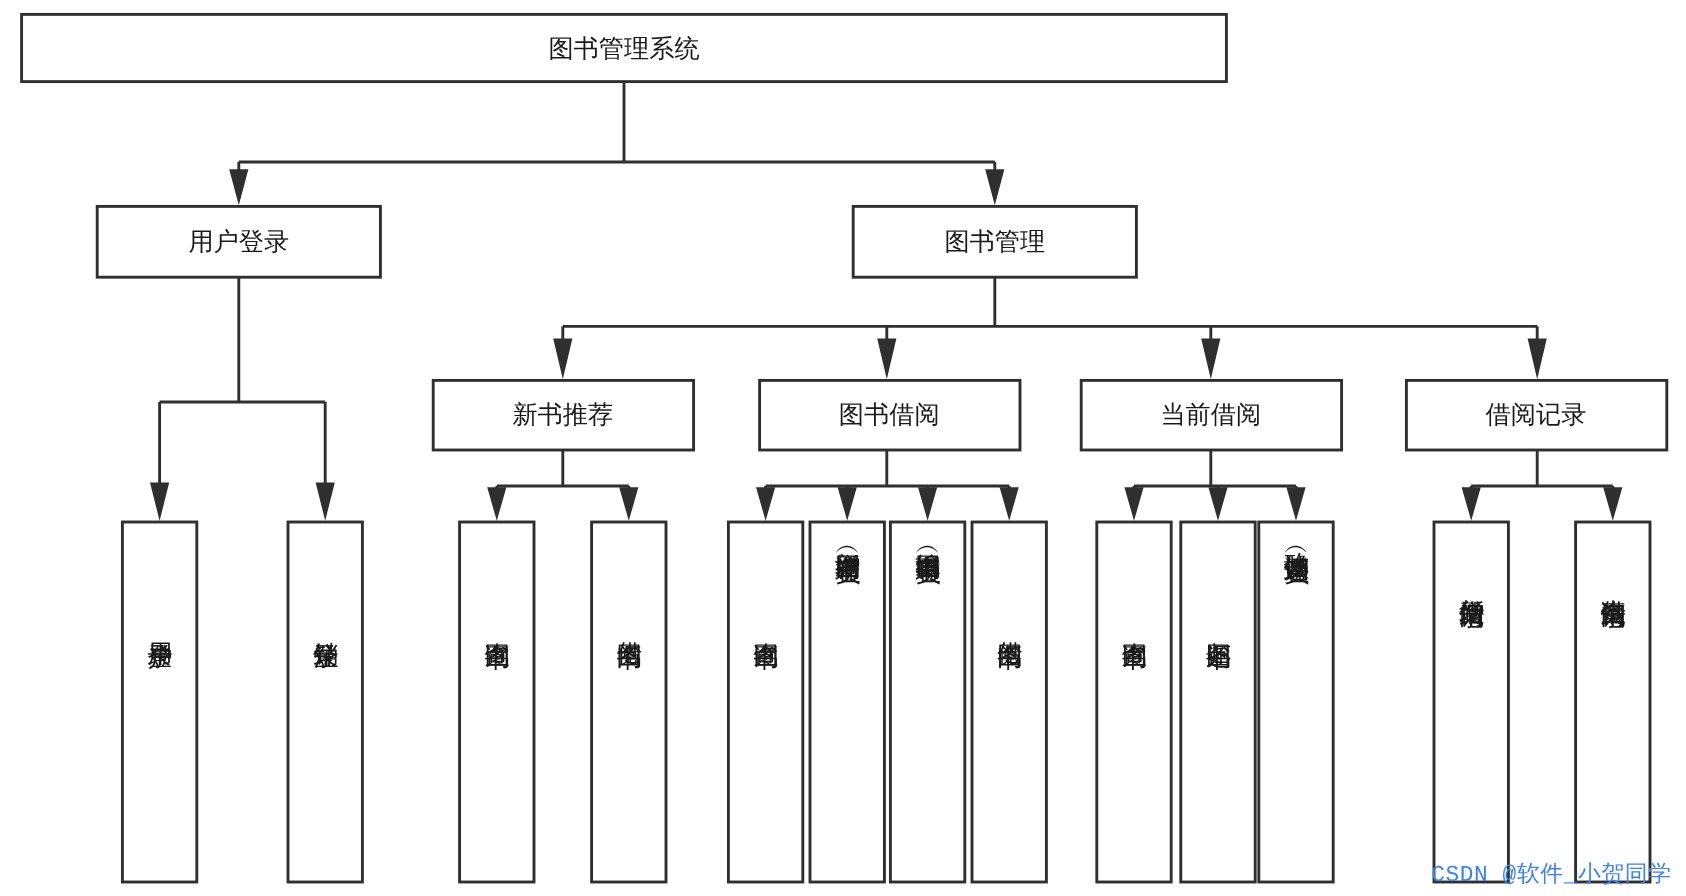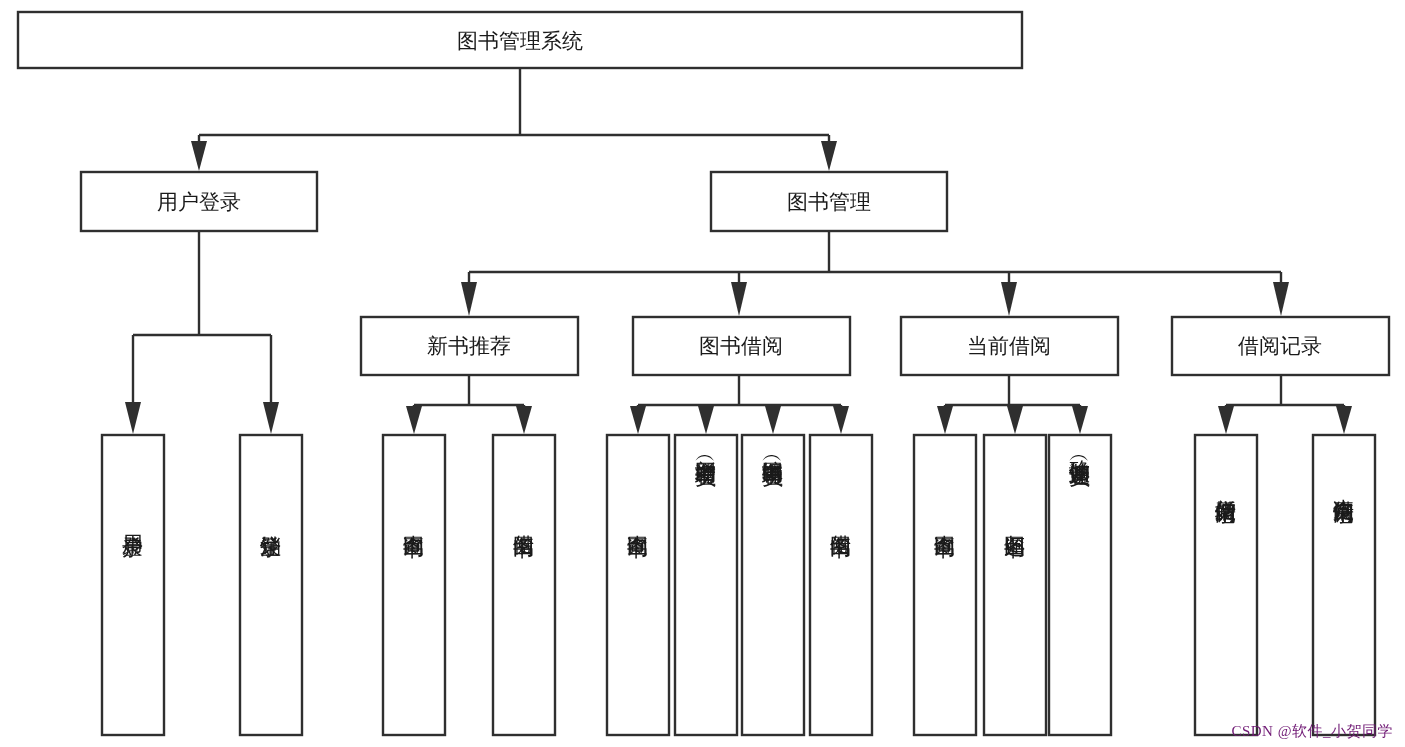--- a/index.html
+++ b/index.html
@@ -54,23 +54,23 @@
     writing-mode: vertical-rl;
     text-orientation: upright;
     glyph-orientation-vertical: 0;
     text-anchor: middle;
     letter-spacing: 1px;
   }
   .watermark-text {
     position: absolute;
     right: 12px;
     bottom: 6px;
-    font-family: Liberation Serif, serif;
-    font-size: 15px;
-    color: #701a75;
+    font-family: Liberation Mono, monospace;
+    font-size: 19px;
+    color: #3b82f6;
     white-space: nowrap;
     letter-spacing: 0.5px;
     pointer-events: none;
   }
 </style>
 </head>
 <body>
 
 <div id="diagram-root">
 

